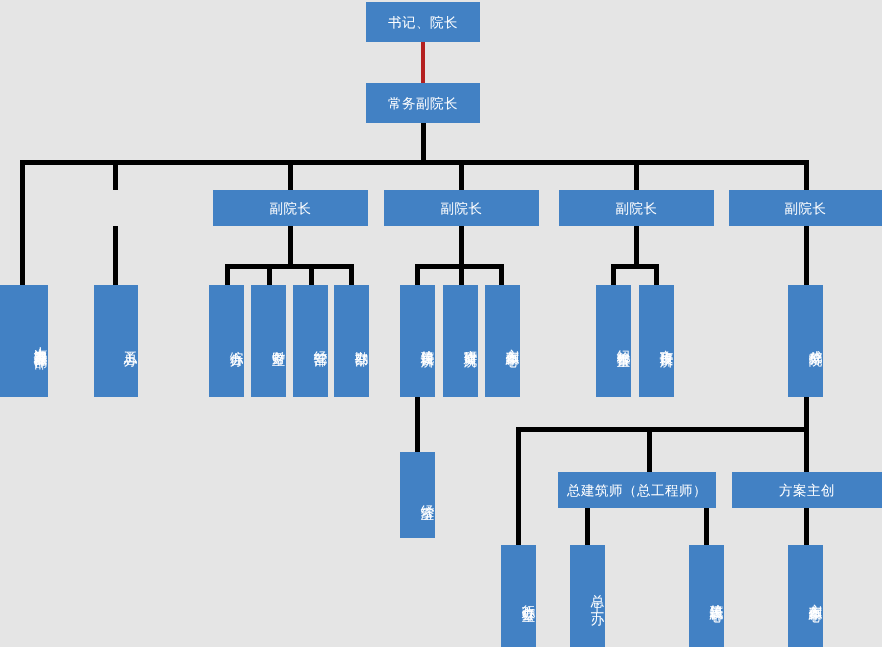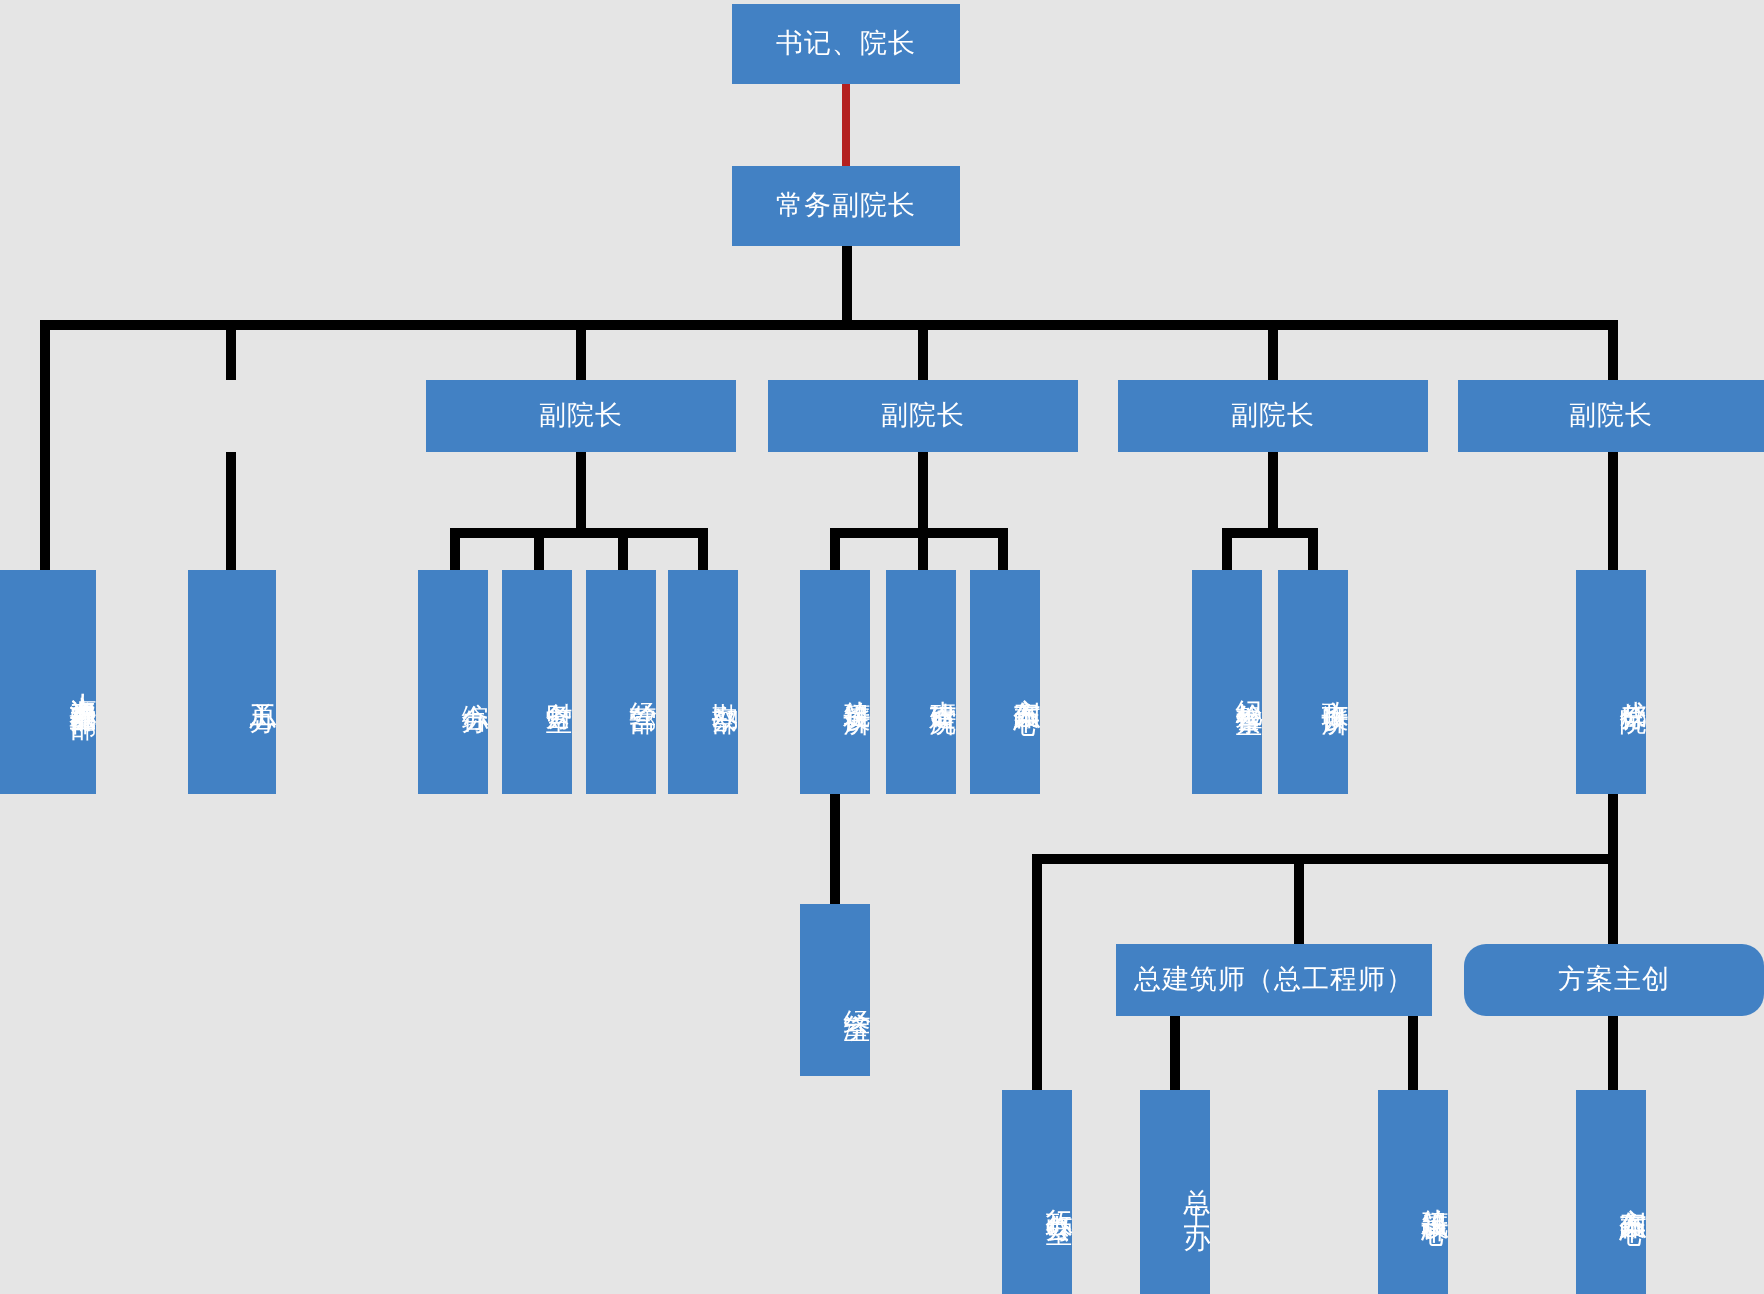--- a/index.html
+++ b/index.html
@@ -142,20 +142,20 @@
   <div class="node vert" style="left:485px; top:285px; width:35px; height:112px;">方案创作中心</div>
 
   <div class="node vert" style="left:596px; top:285px; width:35px; height:112px;">纪检督察室</div>
   <div class="node vert" style="left:639px; top:285px; width:35px; height:112px;">市政设计所</div>
 
   <div class="node vert" style="left:788px; top:285px; width:35px; height:112px;">成都分院</div>
 
   <div class="node vert" style="left:400px; top:452px; width:35px; height:86px;">经济室</div>
 
   <div class="node horiz" style="left:558px; top:472px; width:158px; height:36px;">总建筑师（总工程师）</div>
-  <div class="node horiz" style="left:732px; top:472px; width:150px; height:36px;border-radius:11px;">方案主创</div>
+  <div class="node horiz" style="left:732px; top:472px; width:150px; height:36px;">方案主创</div>
 
   <div class="node vert" style="left:501px; top:545px; width:35px; height:102px;">行政办公室</div>
   <div class="node vert spaced" style="left:570px; top:545px; width:35px; height:102px;">总工办</div>
   <div class="node vert" style="left:689px; top:545px; width:35px; height:102px;">建筑设计中心</div>
   <div class="node vert" style="left:788px; top:545px; width:35px; height:102px;">方案创作中心</div>
 
 </div>
 
 </body></html>

